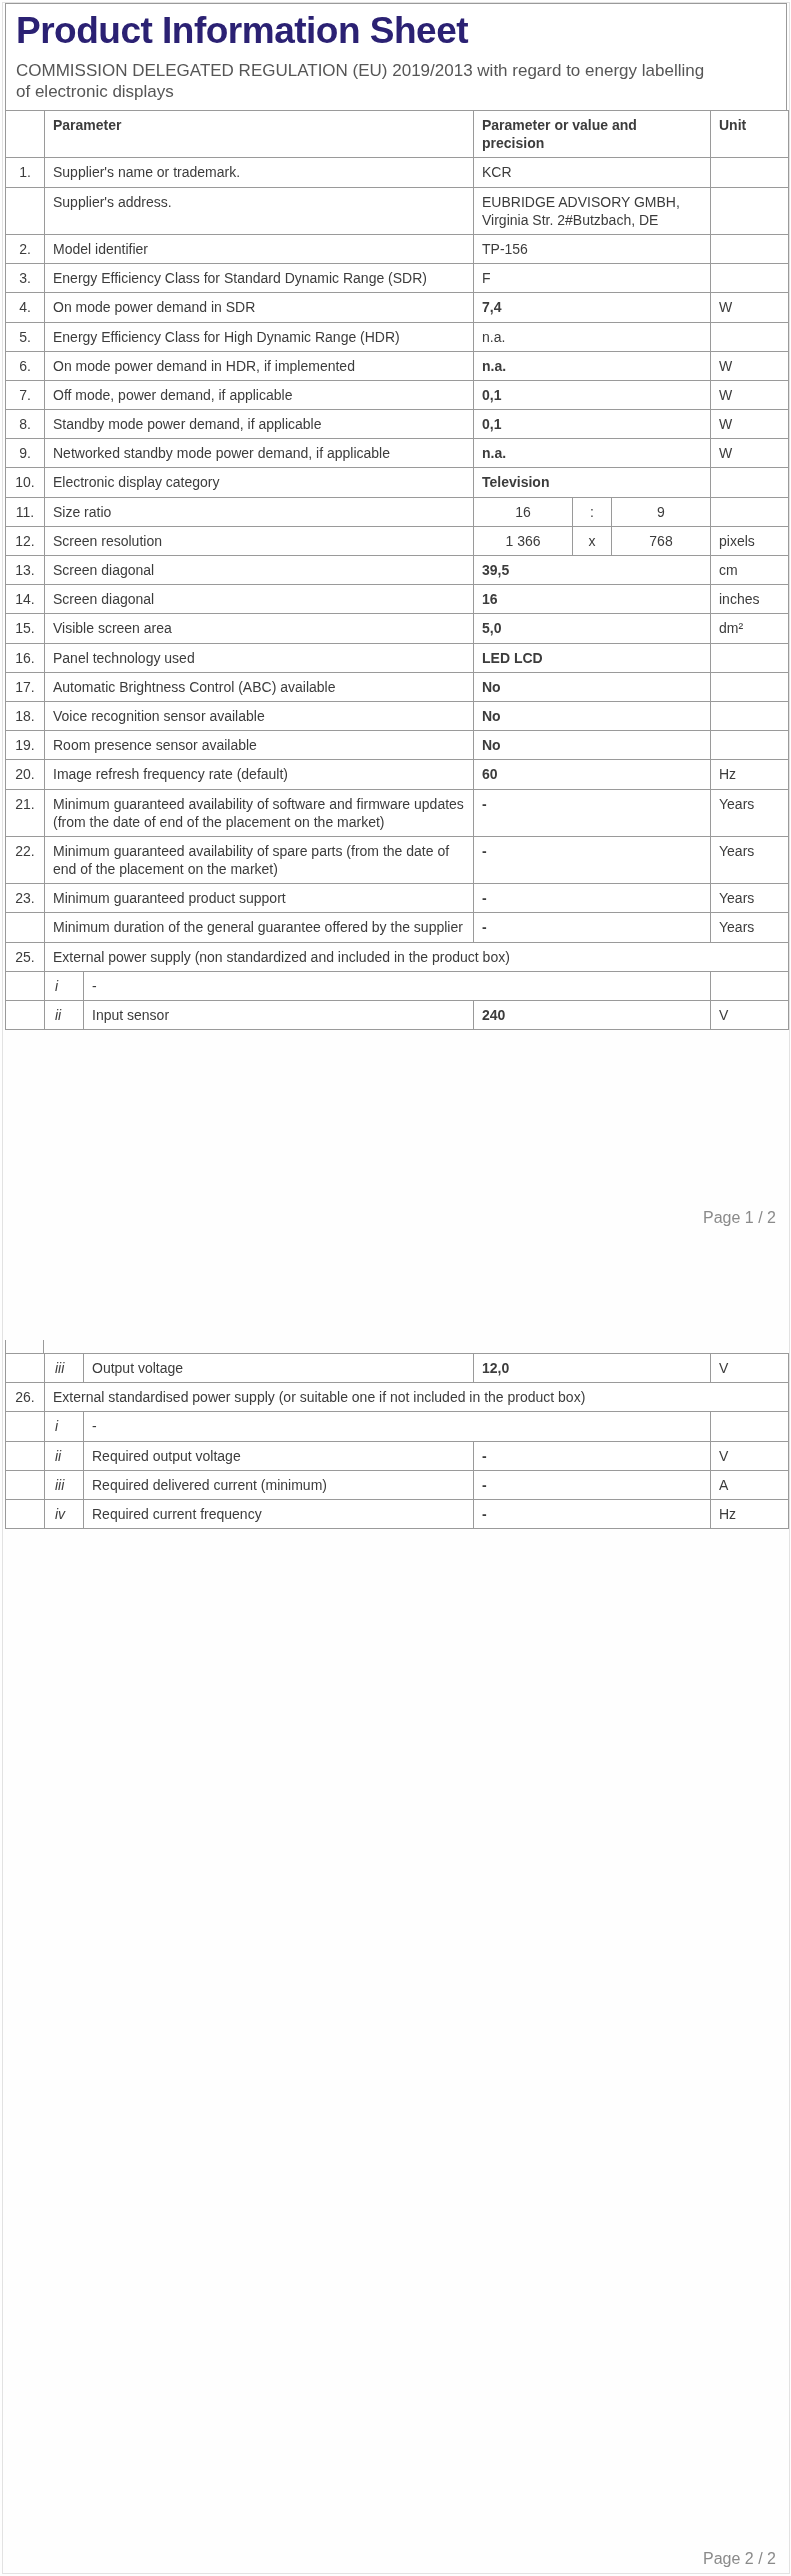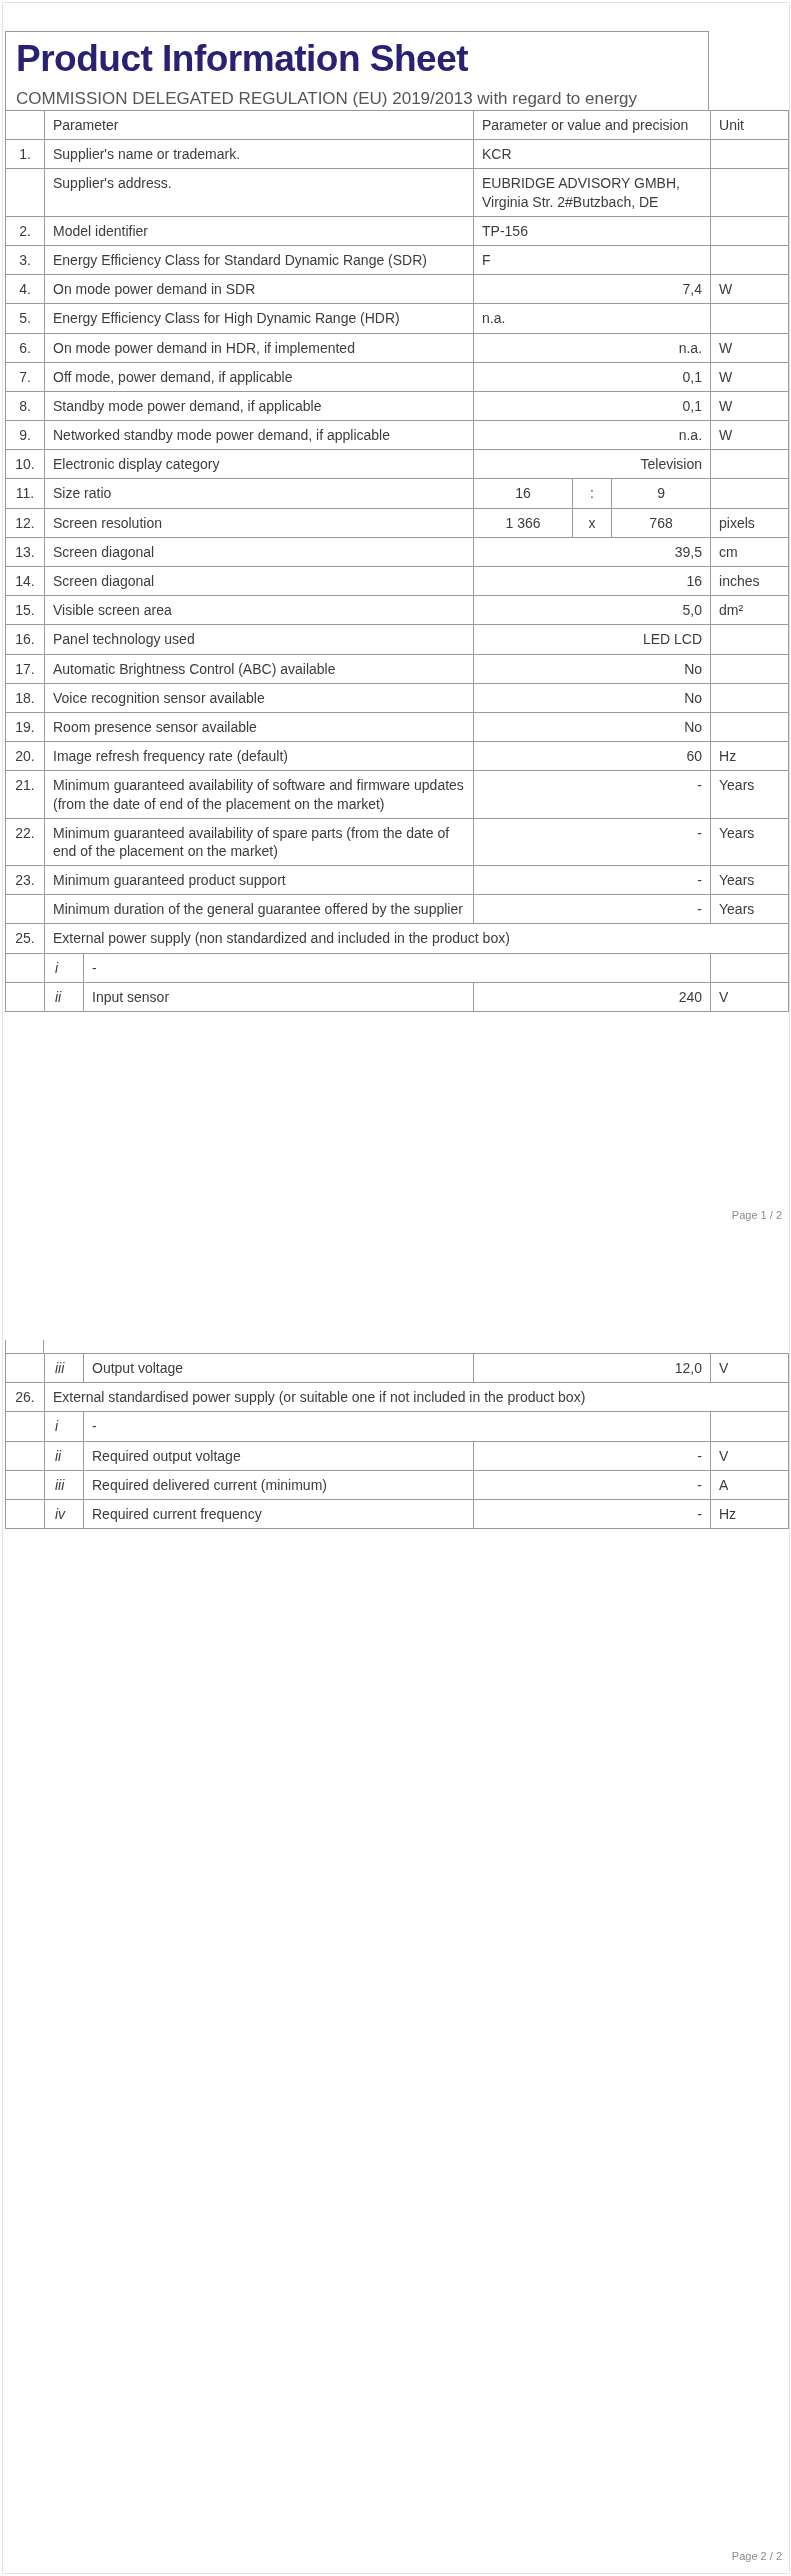--- a/index.html
+++ b/index.html
@@ -7,43 +7,43 @@
     --subtitle-color:#565656;
     --body-color:#3c3c3c;
     --border-color:#9a9a9a;
     --footer-color:#8a8a8a;
   }
   *{box-sizing:border-box;margin:0;padding:0;}
   html,body{width:792px;height:2576px;background:#fefefe;overflow:hidden;
     font-family:"Liberation Sans",sans-serif;color:var(--body-color);position:relative;}
   .page-edge{position:absolute;left:2px;top:2px;right:2px;bottom:2px;
     border:1px solid #e2e2e2;pointer-events:none;}
-  .header-box{position:absolute;left:5px;top:3px;width:704px;height:108px;
-    border:1px solid var(--border-color);padding:6px 10px 0 10px;background:#fff;margin-top:28px;}
+  .header-box{position:absolute;left:5px;top:3px;width:782px;height:108px;
+    border:1px solid var(--border-color);padding:6px 10px 0 10px;background:#fff;}
   .doc-title{font-size:37px;font-weight:bold;color:var(--title-color);
     letter-spacing:-0.5px;line-height:1.15;}
   .doc-subtitle{margin-top:7px;font-size:17px;line-height:1.25;
     color:var(--subtitle-color);max-width:693px;}
   table.info{position:absolute;left:5px;width:782px;border-collapse:collapse;
     table-layout:fixed;background:#fff;font-size:14px;line-height:1.3;}
   #table1{top:110px;}
   td,th{border:1px solid var(--border-color);vertical-align:top;
     padding:5px 8px;color:var(--body-color);}
-  th{font-weight:normal;text-align:left;}
+  th{font-weight:bold;text-align:left;}
   td.c-num,th.c-num{text-align:center;padding:5px 3px;}
   td.c-sub{font-style:italic;padding-left:10px;}
   td.v-left{text-align:left;}
-  td.v-right{text-align:right;}
+  td.v-right{text-align:left;font-weight:bold;}
   td.v-center{text-align:center;padding:5px 3px;}
   td.c-span{text-align:left;}
   .stub{width:39px;height:13px;border-left:1px solid var(--border-color);
     border-right:1px solid var(--border-color);}
   .t2wrap{position:absolute;left:5px;top:1340px;width:628px;}
   .t2wrap table.info{position:static;width:782px;}
-  .page-footer{position:absolute;right:10px;font-size:11px;color:var(--footer-color);}
+  .page-footer{position:absolute;right:16px;font-size:16px;color:var(--footer-color);}
   #footer1{top:1209px;}
   #footer2{top:2550px;padding-left:20px;}
 </style>
 </head>
 <body>
 
 <div class="page-edge"></div>
 
 <div class="header-box">
   <div class="doc-title">Product Information Sheet</div>

